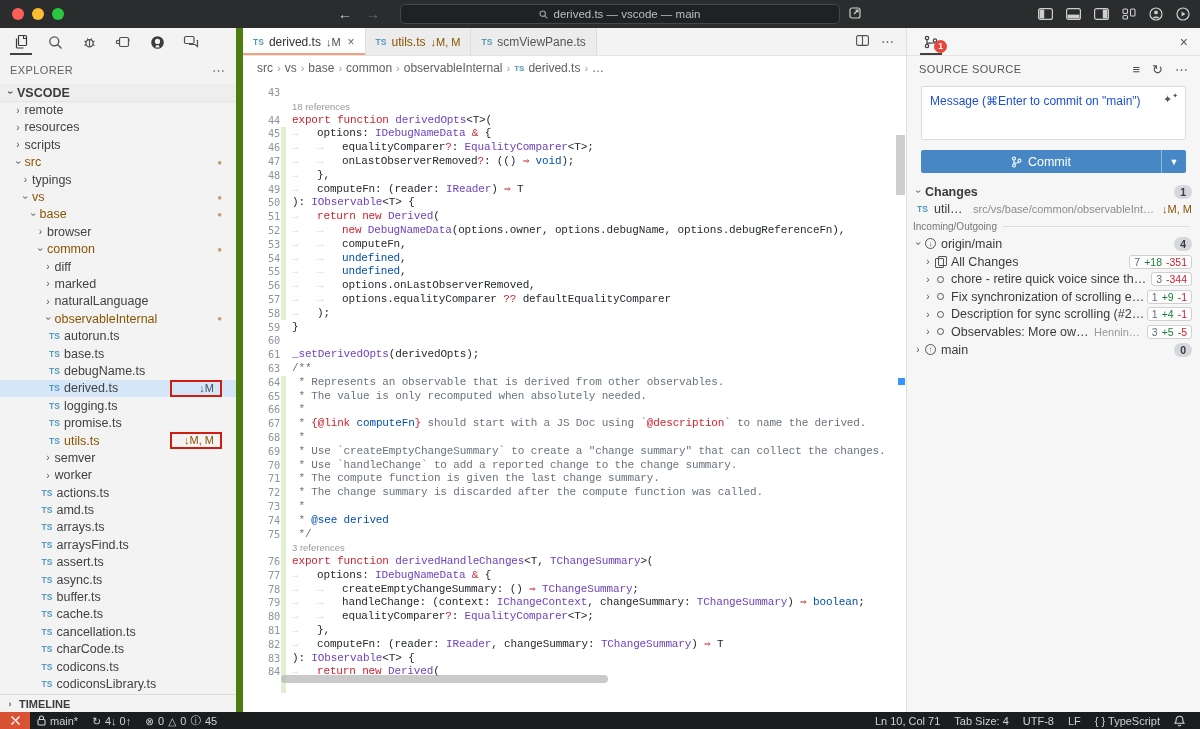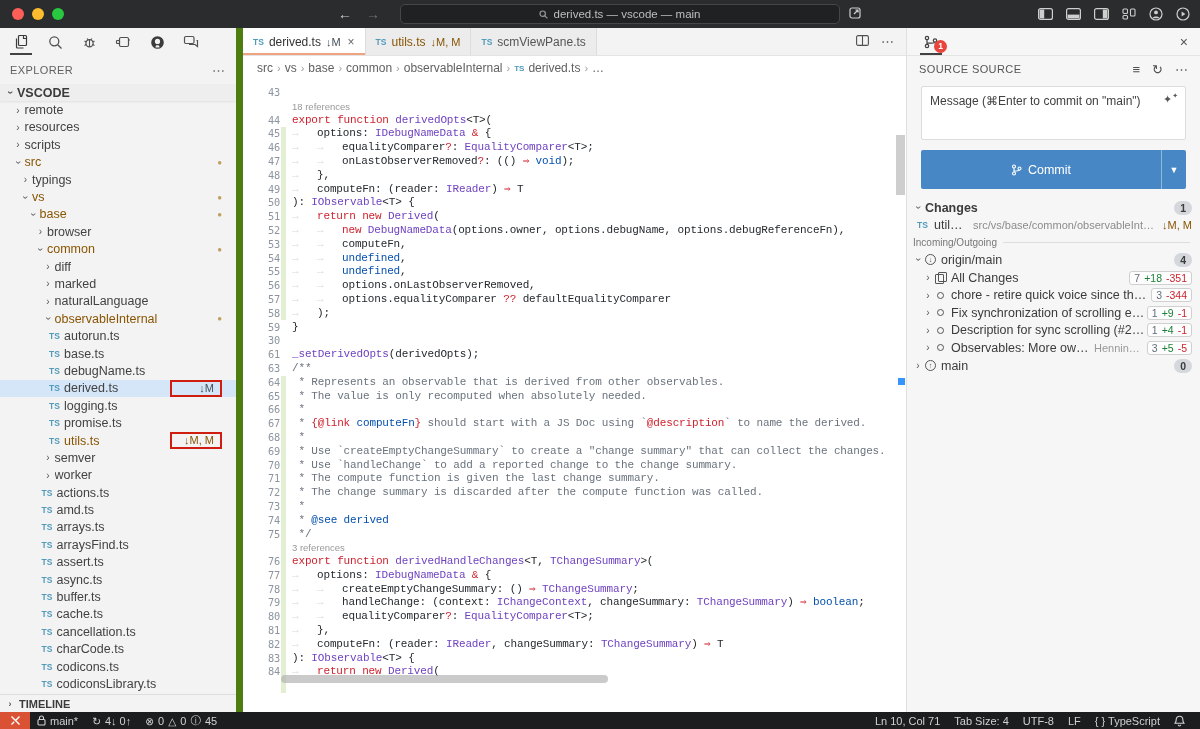--- a/index.html
+++ b/index.html
@@ -78,23 +78,23 @@
   .scmcol { width:294px; flex:0 0 294px; background:#f6f6f6; border-left:1px solid #e0e0e0; display:flex; flex-direction:column; }
   .scm-top { height:28px; flex:0 0 28px; display:flex; align-items:center; padding:0 12px; border-bottom:1px solid #e4e4e4; }
   .scm-tab { position:relative; width:24px; height:26px; display:flex; align-items:center; justify-content:center; }
   .scm-tab:after { content:""; position:absolute; bottom:0; left:1px; right:1px; height:2px; background:#424242; }
   .scm-badge { position:absolute; right:-4px; bottom:2px; background:#e8453c; color:#fff; font-size:8.5px; border-radius:7px; min-width:13px; height:13px; display:flex; align-items:center; justify-content:center; font-weight:bold; }
   .scm-close { margin-left:auto; color:#555; font-size:14px; }
   .scm-head { height:26px; flex:0 0 26px; display:flex; align-items:center; padding:0 12px; }
   .scm-title { font-size:11px; letter-spacing:.4px; color:#555; flex:1; }
   .scm-head-icons { display:flex; gap:12px; color:#4f4f4f; align-items:center; font-size:13px; }
   .msgbox { margin:4px 14px 0 14px; height:54px; background:#fff; border:1px solid #dcdcdc; border-radius:2px; position:relative; padding:6px 8px; }
-  .msgbox .ph { color:#404040; font-size:12px; }
+  .msgbox .ph { color:#1d4ed8; font-size:12px; }
   .sparkle { position:absolute; top:5px; right:7px; color:#555; font-size:11px; }
-  .commitbtn { margin:10px 14px 4px 14px; height:39px; background:#4787c5; border-radius:2px; display:flex; align-items:center; color:#fff; font-size:12.5px; }
+  .commitbtn { margin:10px 14px 4px 14px; height:23px; background:#4787c5; border-radius:2px; display:flex; align-items:center; color:#fff; font-size:12.5px; }
   .commitbtn .cmain { flex:1; display:flex; align-items:center; justify-content:center; gap:6px; }
   .commitbtn .cdrop { width:25px; border-left:1px solid rgba(255,255,255,.4); align-self:stretch; display:flex; align-items:center; justify-content:center; font-size:9px; }
   .scm-tree { flex:1 1 auto; overflow:hidden; margin-top:6px; }
   .srow { height:17.6px; display:flex; align-items:center; padding:0 8px 0 4px; font-size:12.5px; color:#3b3b3b; white-space:nowrap; }
   .srow .twisty { width:14px; flex:0 0 14px; font-size:10px; color:#5a5a5a; display:inline-flex; justify-content:center; }
   .srow .slbl { overflow:hidden; text-overflow:ellipsis; flex:0 1 auto; }
   .srow .meta { color:#999; font-size:11px; margin-left:5px; overflow:hidden; text-overflow:ellipsis; flex:0 1 auto; }
   .srow .spacer { flex:1 1 0; min-width:2px; }
   .graybadge { background:#d4d7db; color:#3b3b3b; font-size:10.5px; border-radius:8px; padding:0 6px; height:14px; display:flex; align-items:center; font-weight:bold; }
   .pill { border:1px solid #d0d0d0; background:#fdfdfd; border-radius:3px; font-size:10.5px; padding:0 4px; height:14px; display:flex; align-items:center; gap:4px; }
@@ -448,21 +448,21 @@
             <div class="crow"><span class="ln">50</span><span class="ct"><span class="tok-p">): </span><span class="tok-e">IObservable</span><span class="tok-p">&lt;T&gt; {</span></span></div>
             <div class="crow"><span class="ln">51</span><span class="ct"><span class="tok-t">→</span><span class="tok-k">return</span><span class="tok-p"> </span><span class="tok-k">new</span><span class="tok-p"> </span><span class="tok-e">Derived</span><span class="tok-p">(</span></span></div>
             <div class="crow"><span class="ln">52</span><span class="ct"><span class="tok-t">→</span><span class="tok-t">→</span><span class="tok-k">new</span><span class="tok-p"> </span><span class="tok-e">DebugNameData</span><span class="tok-p">(options.owner, options.debugName, options.debugReferenceFn),</span></span></div>
             <div class="crow"><span class="ln">53</span><span class="ct"><span class="tok-t">→</span><span class="tok-t">→</span><span class="tok-p">computeFn,</span></span></div>
             <div class="crow"><span class="ln">54</span><span class="ct"><span class="tok-t">→</span><span class="tok-t">→</span><span class="tok-b">undefined</span><span class="tok-p">,</span></span></div>
             <div class="crow"><span class="ln">55</span><span class="ct"><span class="tok-t">→</span><span class="tok-t">→</span><span class="tok-b">undefined</span><span class="tok-p">,</span></span></div>
             <div class="crow"><span class="ln">56</span><span class="ct"><span class="tok-t">→</span><span class="tok-t">→</span><span class="tok-p">options.onLastObserverRemoved,</span></span></div>
             <div class="crow"><span class="ln">57</span><span class="ct"><span class="tok-t">→</span><span class="tok-t">→</span><span class="tok-p">options.equalityComparer </span><span class="tok-k">??</span><span class="tok-p"> defaultEqualityComparer</span></span></div>
             <div class="crow"><span class="ln">58</span><span class="ct"><span class="tok-t">→</span><span class="tok-p">);</span></span></div>
             <div class="crow"><span class="ln">59</span><span class="ct"><span class="tok-p">}</span></span></div>
-            <div class="crow"><span class="ln">30</span><span class="ct"></span></div>
+            <div class="crow"><span class="ln">60</span><span class="ct"></span></div>
             <div class="crow"><span class="ln">61</span><span class="ct"><span class="tok-e">_setDerivedOpts</span><span class="tok-p">(derivedOpts);</span></span></div>
             <div class="crow"><span class="ln">63</span><span class="ct"><span class="tok-c">/**</span></span></div>
             <div class="crow"><span class="ln">64</span><span class="ct"><span class="tok-c"> * Represents an observable that is derived from other observables.</span></span></div>
             <div class="crow"><span class="ln">65</span><span class="ct"><span class="tok-c"> * The value is only recomputed when absolutely needed.</span></span></div>
             <div class="crow"><span class="ln">66</span><span class="ct"><span class="tok-c"> *</span></span></div>
             <div class="crow"><span class="ln">67</span><span class="ct"><span class="tok-c"> * </span><span class="tok-k">{@link </span><span class="tok-b">computeFn</span><span class="tok-k">}</span><span class="tok-c"> should start with a JS Doc using `</span><span class="tok-k">@description</span><span class="tok-c">` to name the derived.</span></span></div>
             <div class="crow"><span class="ln">68</span><span class="ct"><span class="tok-c"> *</span></span></div>
             <div class="crow"><span class="ln">69</span><span class="ct"><span class="tok-c"> * Use `createEmptyChangeSummary` to create a "change summary" that can collect the changes.</span></span></div>
             <div class="crow"><span class="ln">70</span><span class="ct"><span class="tok-c"> * Use `handleChange` to add a reported change to the change summary.</span></span></div>
             <div class="crow"><span class="ln">71</span><span class="ct"><span class="tok-c"> * The compute function is given the last change summary.</span></span></div>

